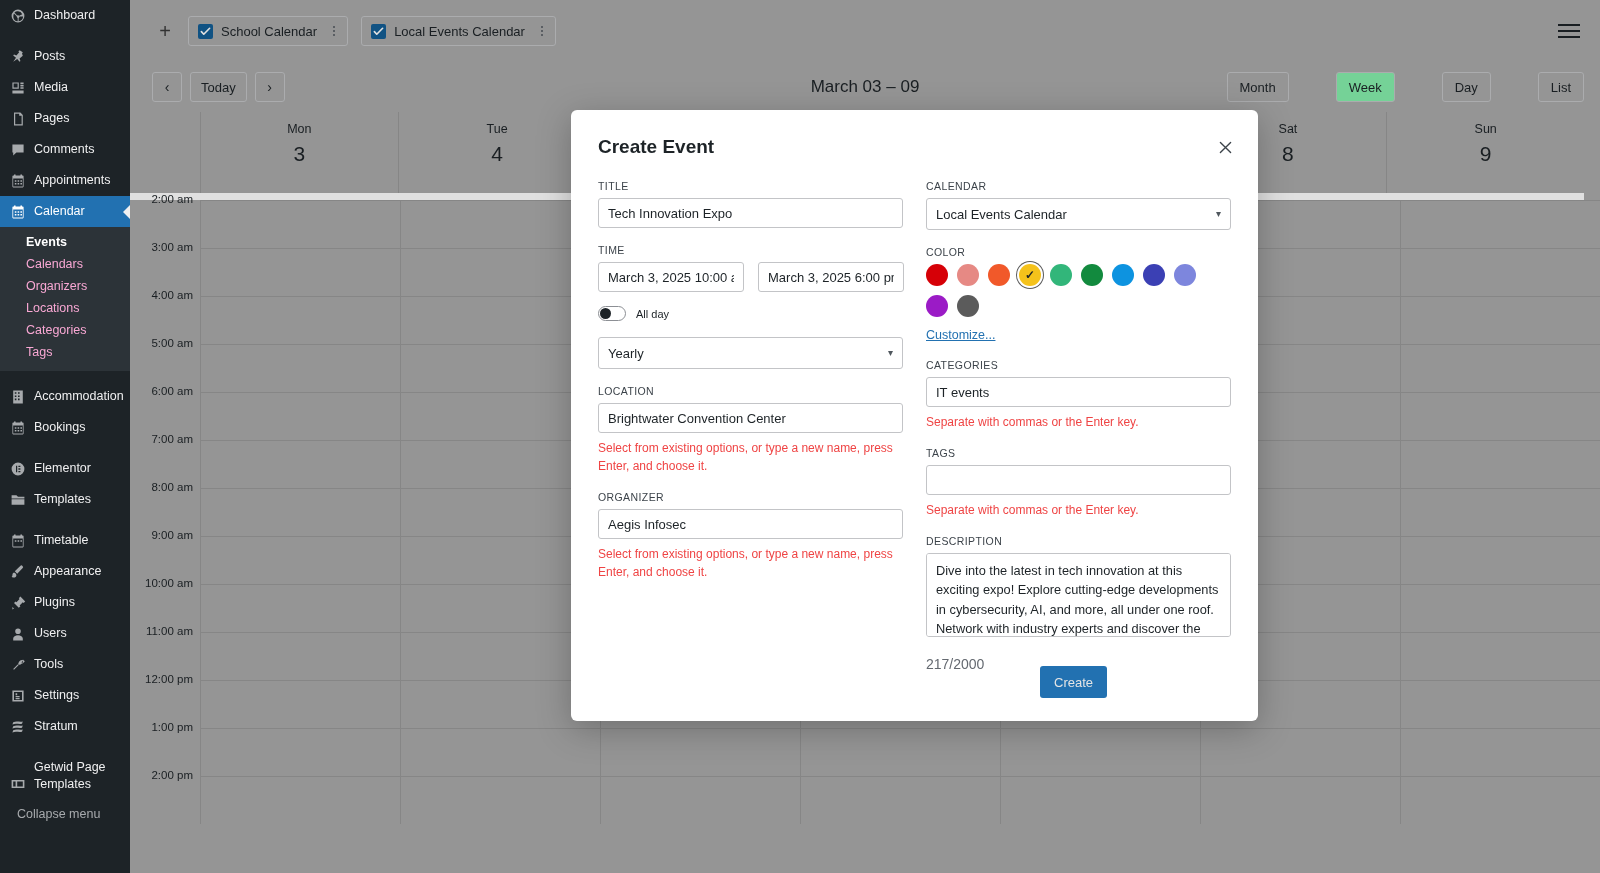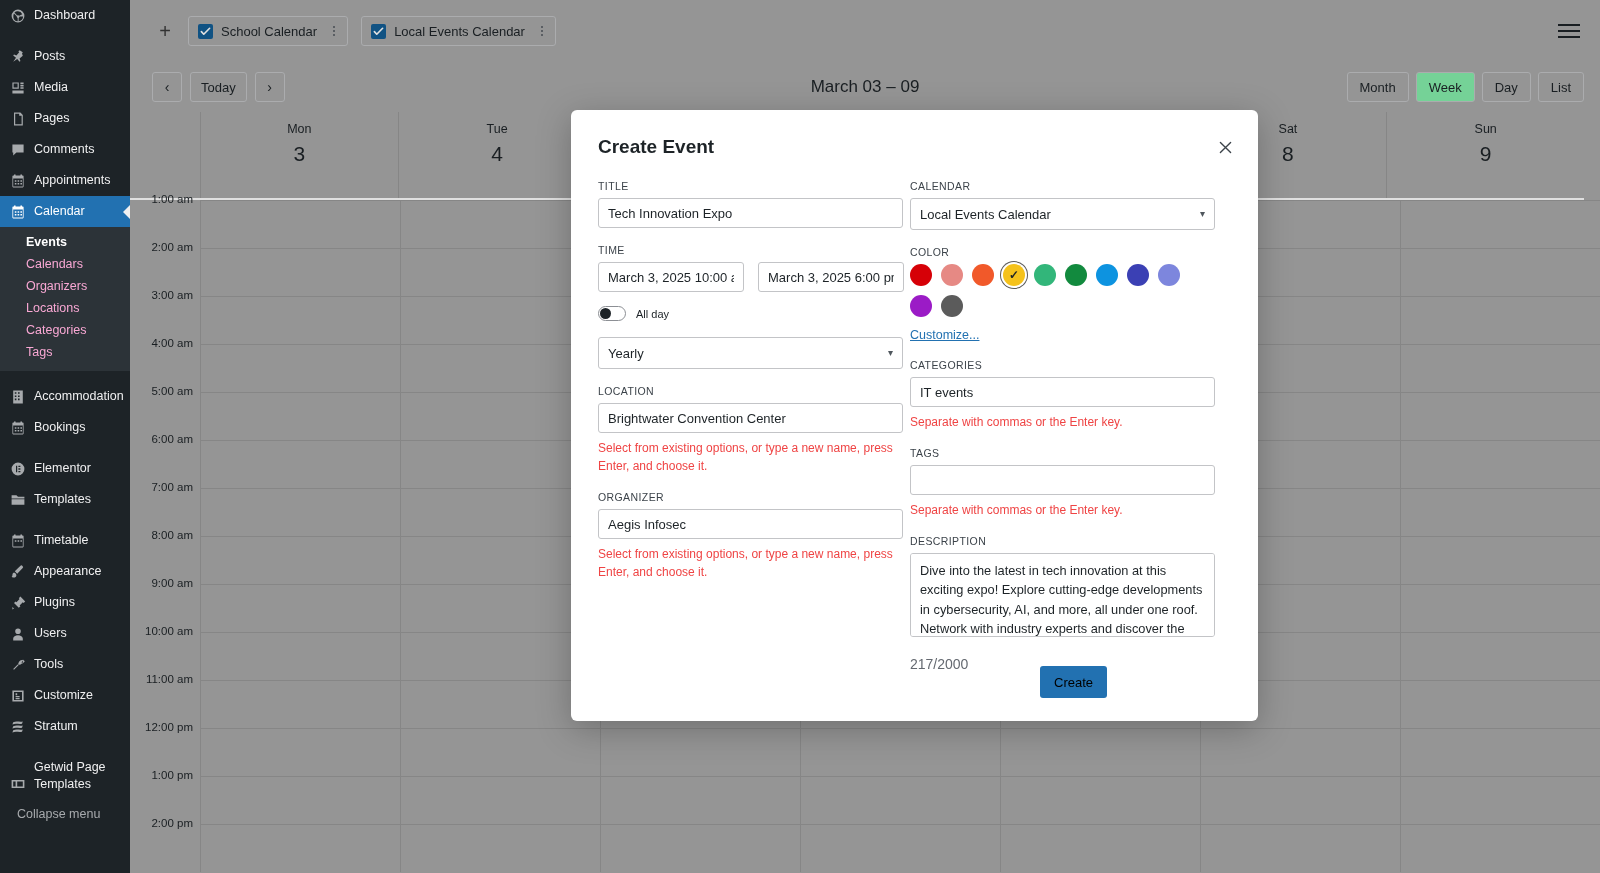--- a/index.html
+++ b/index.html
@@ -138,21 +138,21 @@
     margin-right: 8px;
     cursor: pointer;
   }
   .nav-btn.arrow { padding: 0; width: 30px; font-size: 14px; }
   #cal-title {
     position: absolute; left: 0; right: 0;
     text-align: center;
     font-size: 17px; color: #1d2327;
     pointer-events: none;
   }
-  .view-group { margin-left: auto; display: flex; }
+  .view-group { margin-left: auto; display: flex; gap: 40px; }
   .view-btn {
     height: 30px;
     border: 1px solid #c3c4c7;
     border-radius: 3px;
     background: transparent;
     display: flex; align-items: center; justify-content: center;
     font-size: 13px; color: #1d2327;
     padding: 0 12px;
     margin-left: 7px;
     cursor: pointer;
@@ -161,21 +161,21 @@
 
   
   #cal-grid {
     position: absolute; left: 0; top: 112px; right: 0; bottom: 0;
     overflow: hidden;
   }
   #day-header {
     position: absolute; left: 0; top: 0; right: 16px;
     height: 88px;
     display: flex;
-    border-bottom: 2px solid #ffffff;
+    border-bottom: 7px solid #ffffff;
   }
   .gutter { width: 70px; flex: 0 0 70px; }
   .dayhead {
     flex: 1 1 0;
     border-left: 1px solid #999;
     text-align: center;
     padding-top: 10px;
     color: #1d2327;
   }
   .dayhead .dow { font-size: 12.5px; }
@@ -224,21 +224,21 @@
     font-size: 19px; font-weight: 700; color: #1d2327;
     margin: 0 0 22px 0;
   }
   #modal-close {
     position: absolute; right: 20px; top: 24px;
     width: 26px; height: 26px;
     display: flex; align-items: center; justify-content: center;
     font-size: 20px; color: #3c434a; cursor: pointer;
     line-height: 1;
   }
-  .cols { display: flex; gap: 7px; }
+  .cols { display: flex; gap: 7px; justify-content: space-between; }
   .col { width: 305px; }
   .fld-label {
     font-size: 10.5px; letter-spacing: 0.4px;
     color: #3c434a; text-transform: uppercase;
     margin-bottom: 6px;
   }
   .fld-group { margin-bottom: 16px; }
   .txt-input {
     width: 100%; height: 30px;
     border: 1px solid #c3c4c7;
@@ -323,21 +323,21 @@
     line-height: 1.52;
     font-family: "Liberation Sans", sans-serif;
     resize: none;
   }
   .counter { font-size: 14px; color: #646970; margin-top: 15px; }
   #create-btn {
     position: absolute; left: 469px; top: 556px;
     height: 32px;
     background: #2271b1;
     border: none; border-radius: 3px;
-    color: #000000; font-size: 13px;
+    color: #e5e5e5; font-size: 13px;
     padding: 0 14px;
     cursor: pointer;
     font-family: "Liberation Sans", sans-serif;
   }
 </style>
 </head>
 <body>
 
 <div id="adminmenu">
 
@@ -501,21 +501,21 @@
     </span>
     <span>Tools</span>
   </div>
 
   <div class="menu-item">
     <span class="ic">
       <svg viewBox="0 0 20 20">
           <path d="M3 3h14v14H3V3zm2 2v10h10V5H5zm2 1.5h2V9H7V6.5zM7 10h5v1.5H7V10zm0 2.5h5V14H7v-1.5z"></path>
         </svg>
     </span>
-    <span>Customize</span>
+    <span>Settings</span>
   </div>
 
   <div class="menu-item">
     <span class="ic">
       <svg viewBox="0 0 20 20">
           <path d="M4 4c4-2 8 0 12-1l-1 3c-4 1-8-1-12 1l1-3zm0 5c4-2 8 0 12-1l-1 3c-4 1-8-1-12 1l1-3zm0 5c4-2 8 0 12-1l-1 3c-4 1-8-1-12 1l1-3z"></path>
         </svg>
     </span>
     <span>Stratum</span>
   </div>
@@ -621,32 +621,20 @@
         <div class="dow">Sat</div>
         <div class="dnum">8</div>
       </div>
       <div class="dayhead">
         <div class="dow">Sun</div>
         <div class="dnum">9</div>
       </div>
     </div>
 
     <div id="time-body">
-        <div class="slot-row">
-          <div class="gutter">
-            <span>1:00 am</span>
-          </div>
-          <div class="slot-cell"></div>
-          <div class="slot-cell"></div>
-          <div class="slot-cell"></div>
-          <div class="slot-cell"></div>
-          <div class="slot-cell"></div>
-          <div class="slot-cell"></div>
-          <div class="slot-cell"></div>
-        </div>
         <div class="slot-row">
           <div class="gutter">
             <span>2:00 am</span>
           </div>
           <div class="slot-cell"></div>
           <div class="slot-cell"></div>
           <div class="slot-cell"></div>
           <div class="slot-cell"></div>
           <div class="slot-cell"></div>
           <div class="slot-cell"></div>

